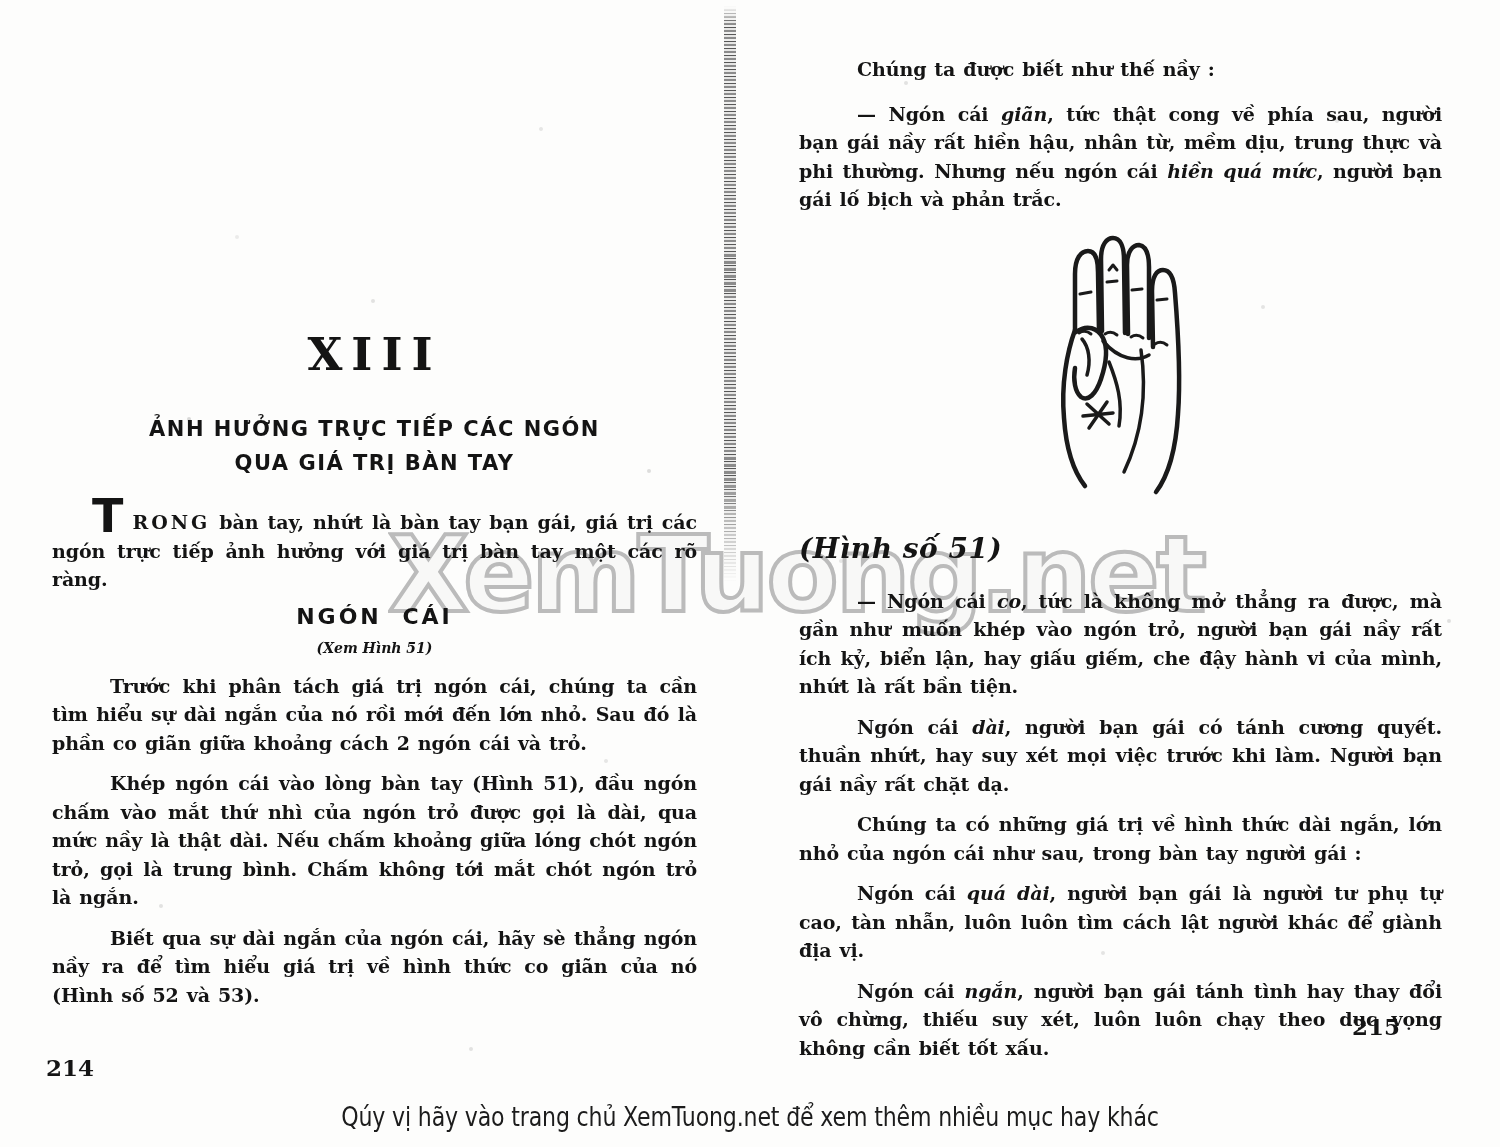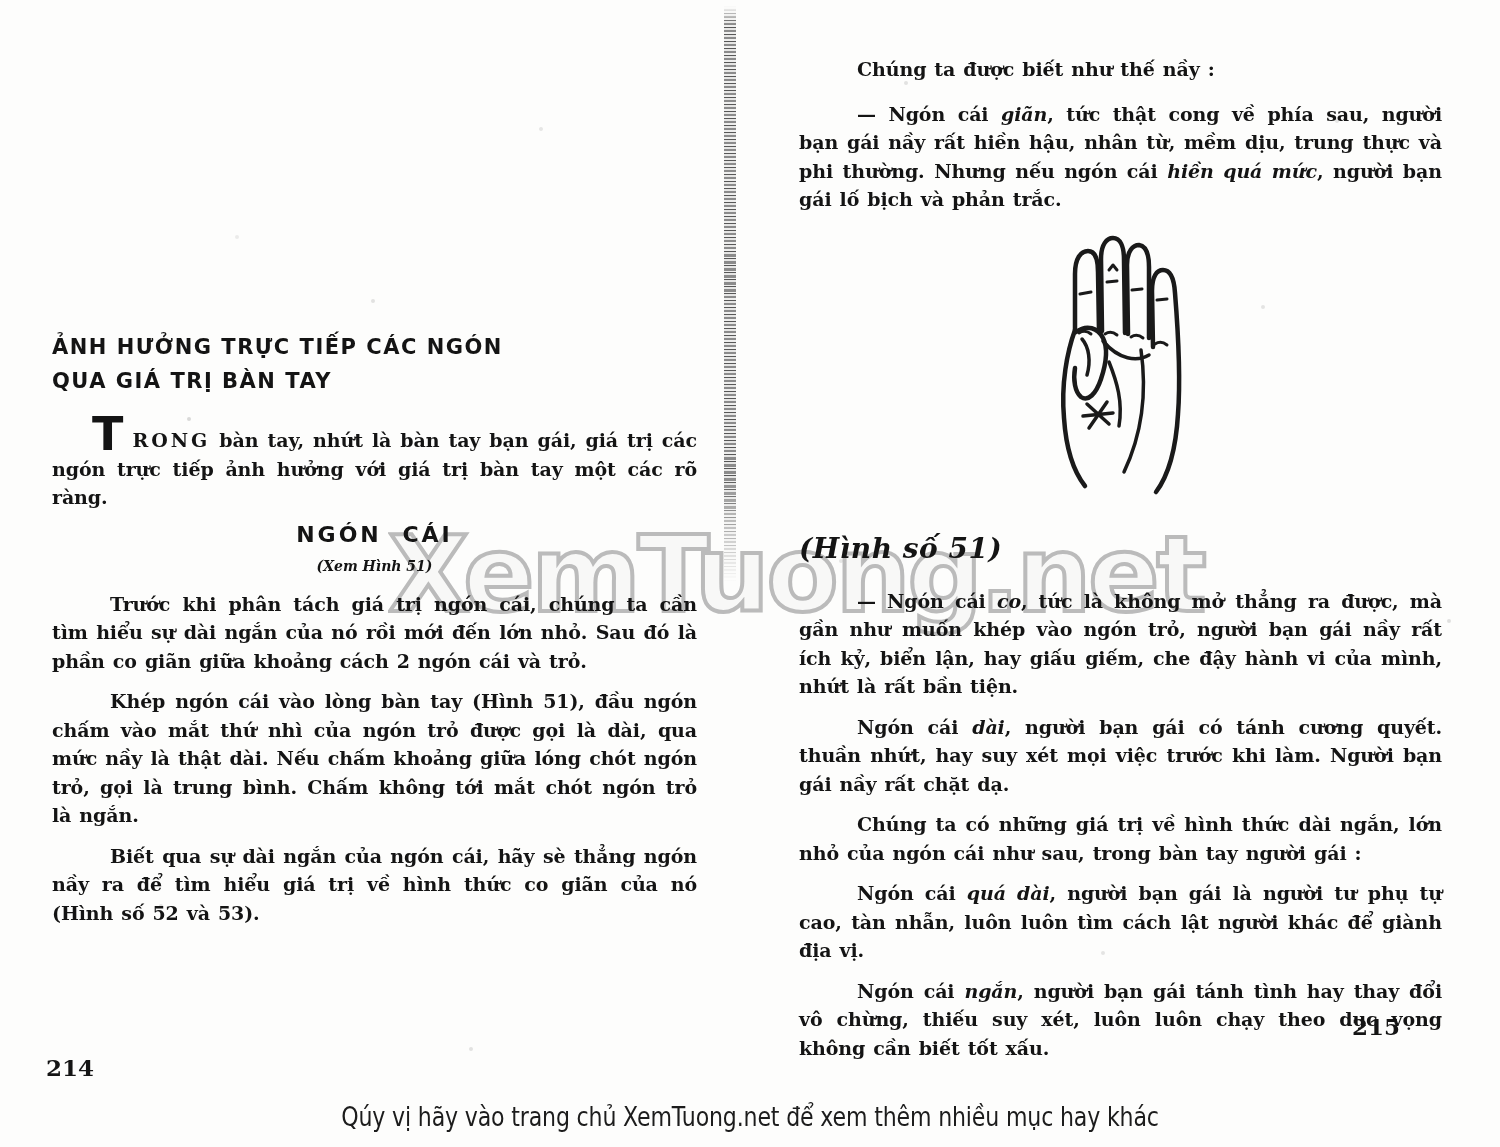--- a/index.html
+++ b/index.html
@@ -41,21 +41,21 @@
   .page{position:absolute;z-index:1;}
   .page-left{left:52px;top:330px;width:645px;}
   .page-right{left:783px;top:55px;width:643px;margin-left:16px;}
 
   .chapter-number{
     text-align:center;font-family:"DejaVu Serif","Liberation Serif",serif;
     font-weight:700;font-size:45px;line-height:50px;letter-spacing:9px;
     margin:0 0 32px 0;
   }
   .chapter-title{
-    text-align:left;font-family:"DejaVu Sans","Liberation Sans",sans-serif;
+    text-align:center;font-family:"DejaVu Sans","Liberation Sans",sans-serif;
     font-weight:bold;font-size:21px;line-height:34px;letter-spacing:1.5px;
     margin:0 0 28px 0;
   }
   .body-p{
     font-size:19px;line-height:28.5px;font-weight:700;text-align:justify;
     margin:0 0 12px 0;text-indent:58px;word-spacing:1.5px;letter-spacing:-.1px;
   }
   .body-p .it{font-style:italic;}
   .no-indent{text-indent:0;}
   .p1{margin-bottom:0;}
@@ -96,20 +96,21 @@
 </style>
 </head>
 <body>
 
 <div class="scan">
   <div class="specks"></div>
   <div class="gutter"></div>
   <div class="watermark">XemTuong.net</div>
 
   <section class="page page-left">
+    <div class="chapter-number">XIII</div>
     <div class="chapter-title">
       <div>ẢNH HƯỞNG TRỰC TIẾP CÁC NGÓN</div>
       <div>QUA GIÁ TRỊ BÀN TAY</div>
     </div>
     <p class="body-p no-indent p1"><span class="initial">T</span><span class="caps">RONG</span><span> bàn tay, nhứt là bàn tay bạn gái, giá trị các ngón trực tiếp ảnh hưởng với giá trị bàn tay một các rõ ràng.</span></p>
     <h3 class="section-heading">NGÓN CÁI</h3>
     <div class="section-sub">(Xem Hình 51)</div>
     <p class="body-p">Trước khi phân tách giá trị ngón cái, chúng ta cần tìm hiểu sự dài ngắn của nó rồi mới đến lớn nhỏ. Sau đó là phần co giãn giữa khoảng cách 2 ngón cái và trỏ.</p>
     <p class="body-p">Khép ngón cái vào lòng bàn tay (Hình 51), đầu ngón chấm vào mắt thứ nhì của ngón trỏ được gọi là dài, qua mức nầy là thật dài. Nếu chấm khoảng giữa lóng chót ngón trỏ, gọi là trung bình. Chấm không tới mắt chót ngón trỏ là ngắn.</p>
     <p class="body-p">Biết qua sự dài ngắn của ngón cái, hãy sè thẳng ngón nầy ra để tìm hiểu giá trị về hình thức co giãn của nó (Hình số 52 và 53).</p>

